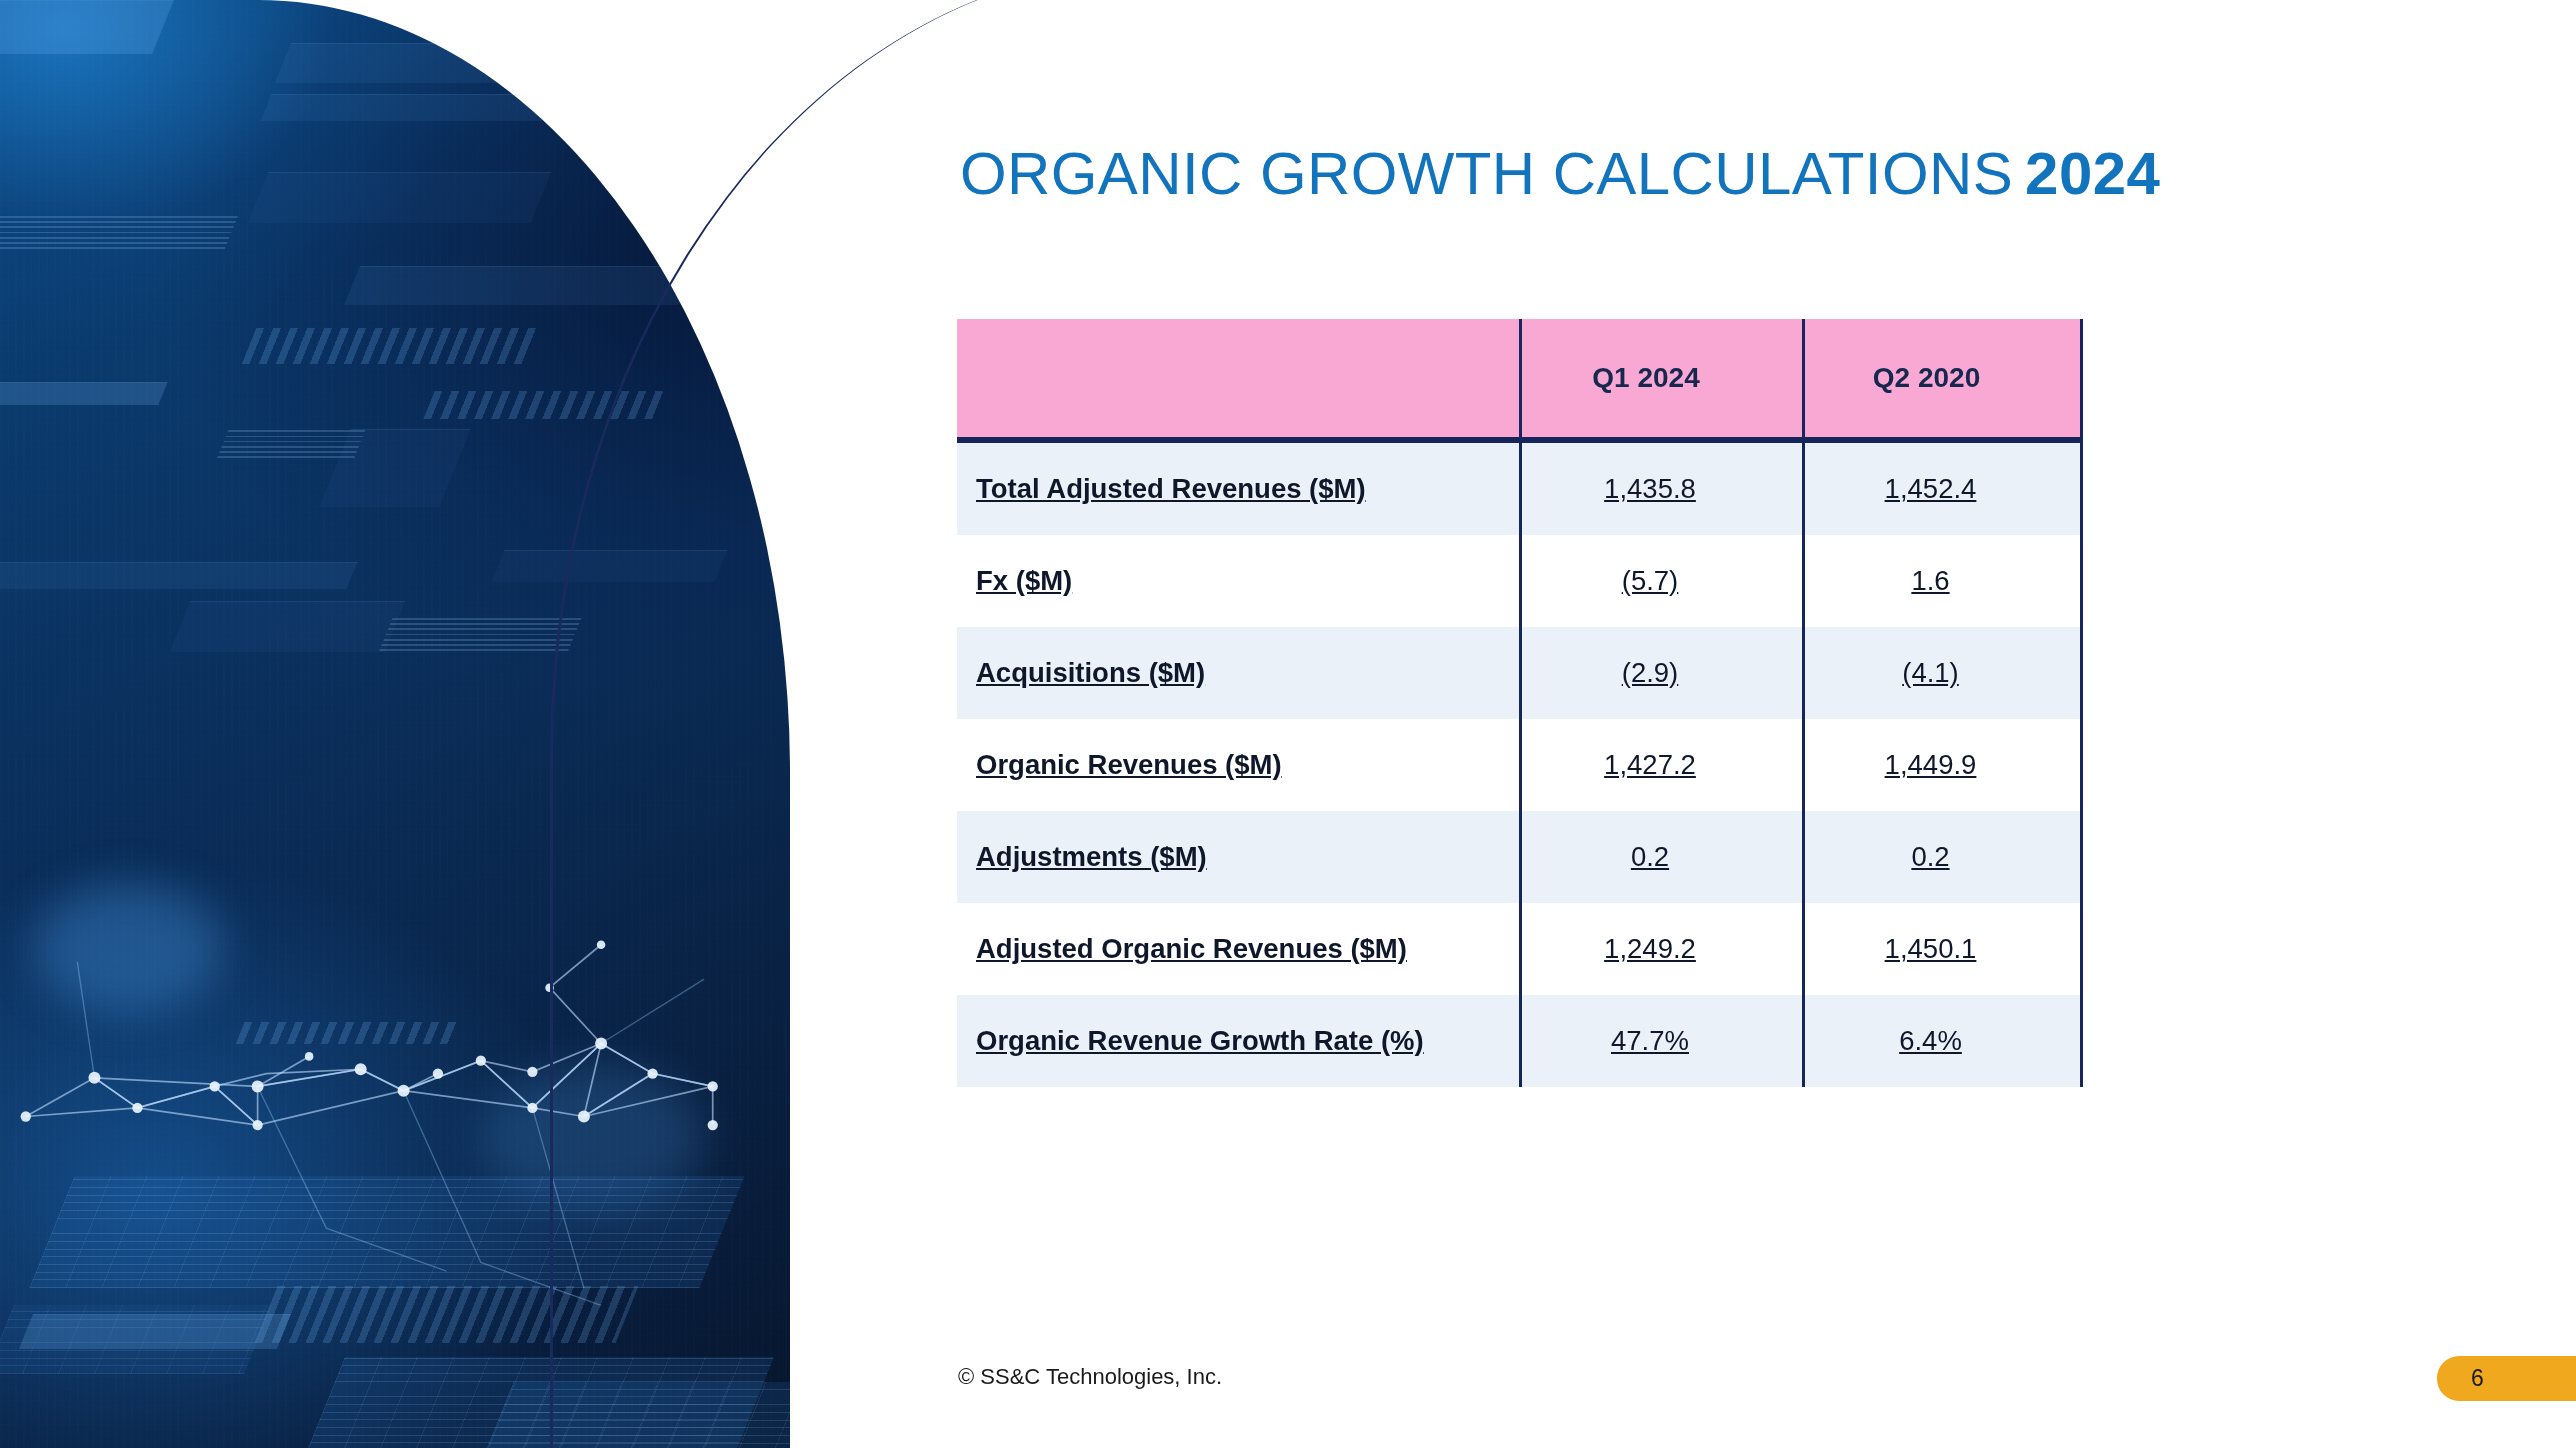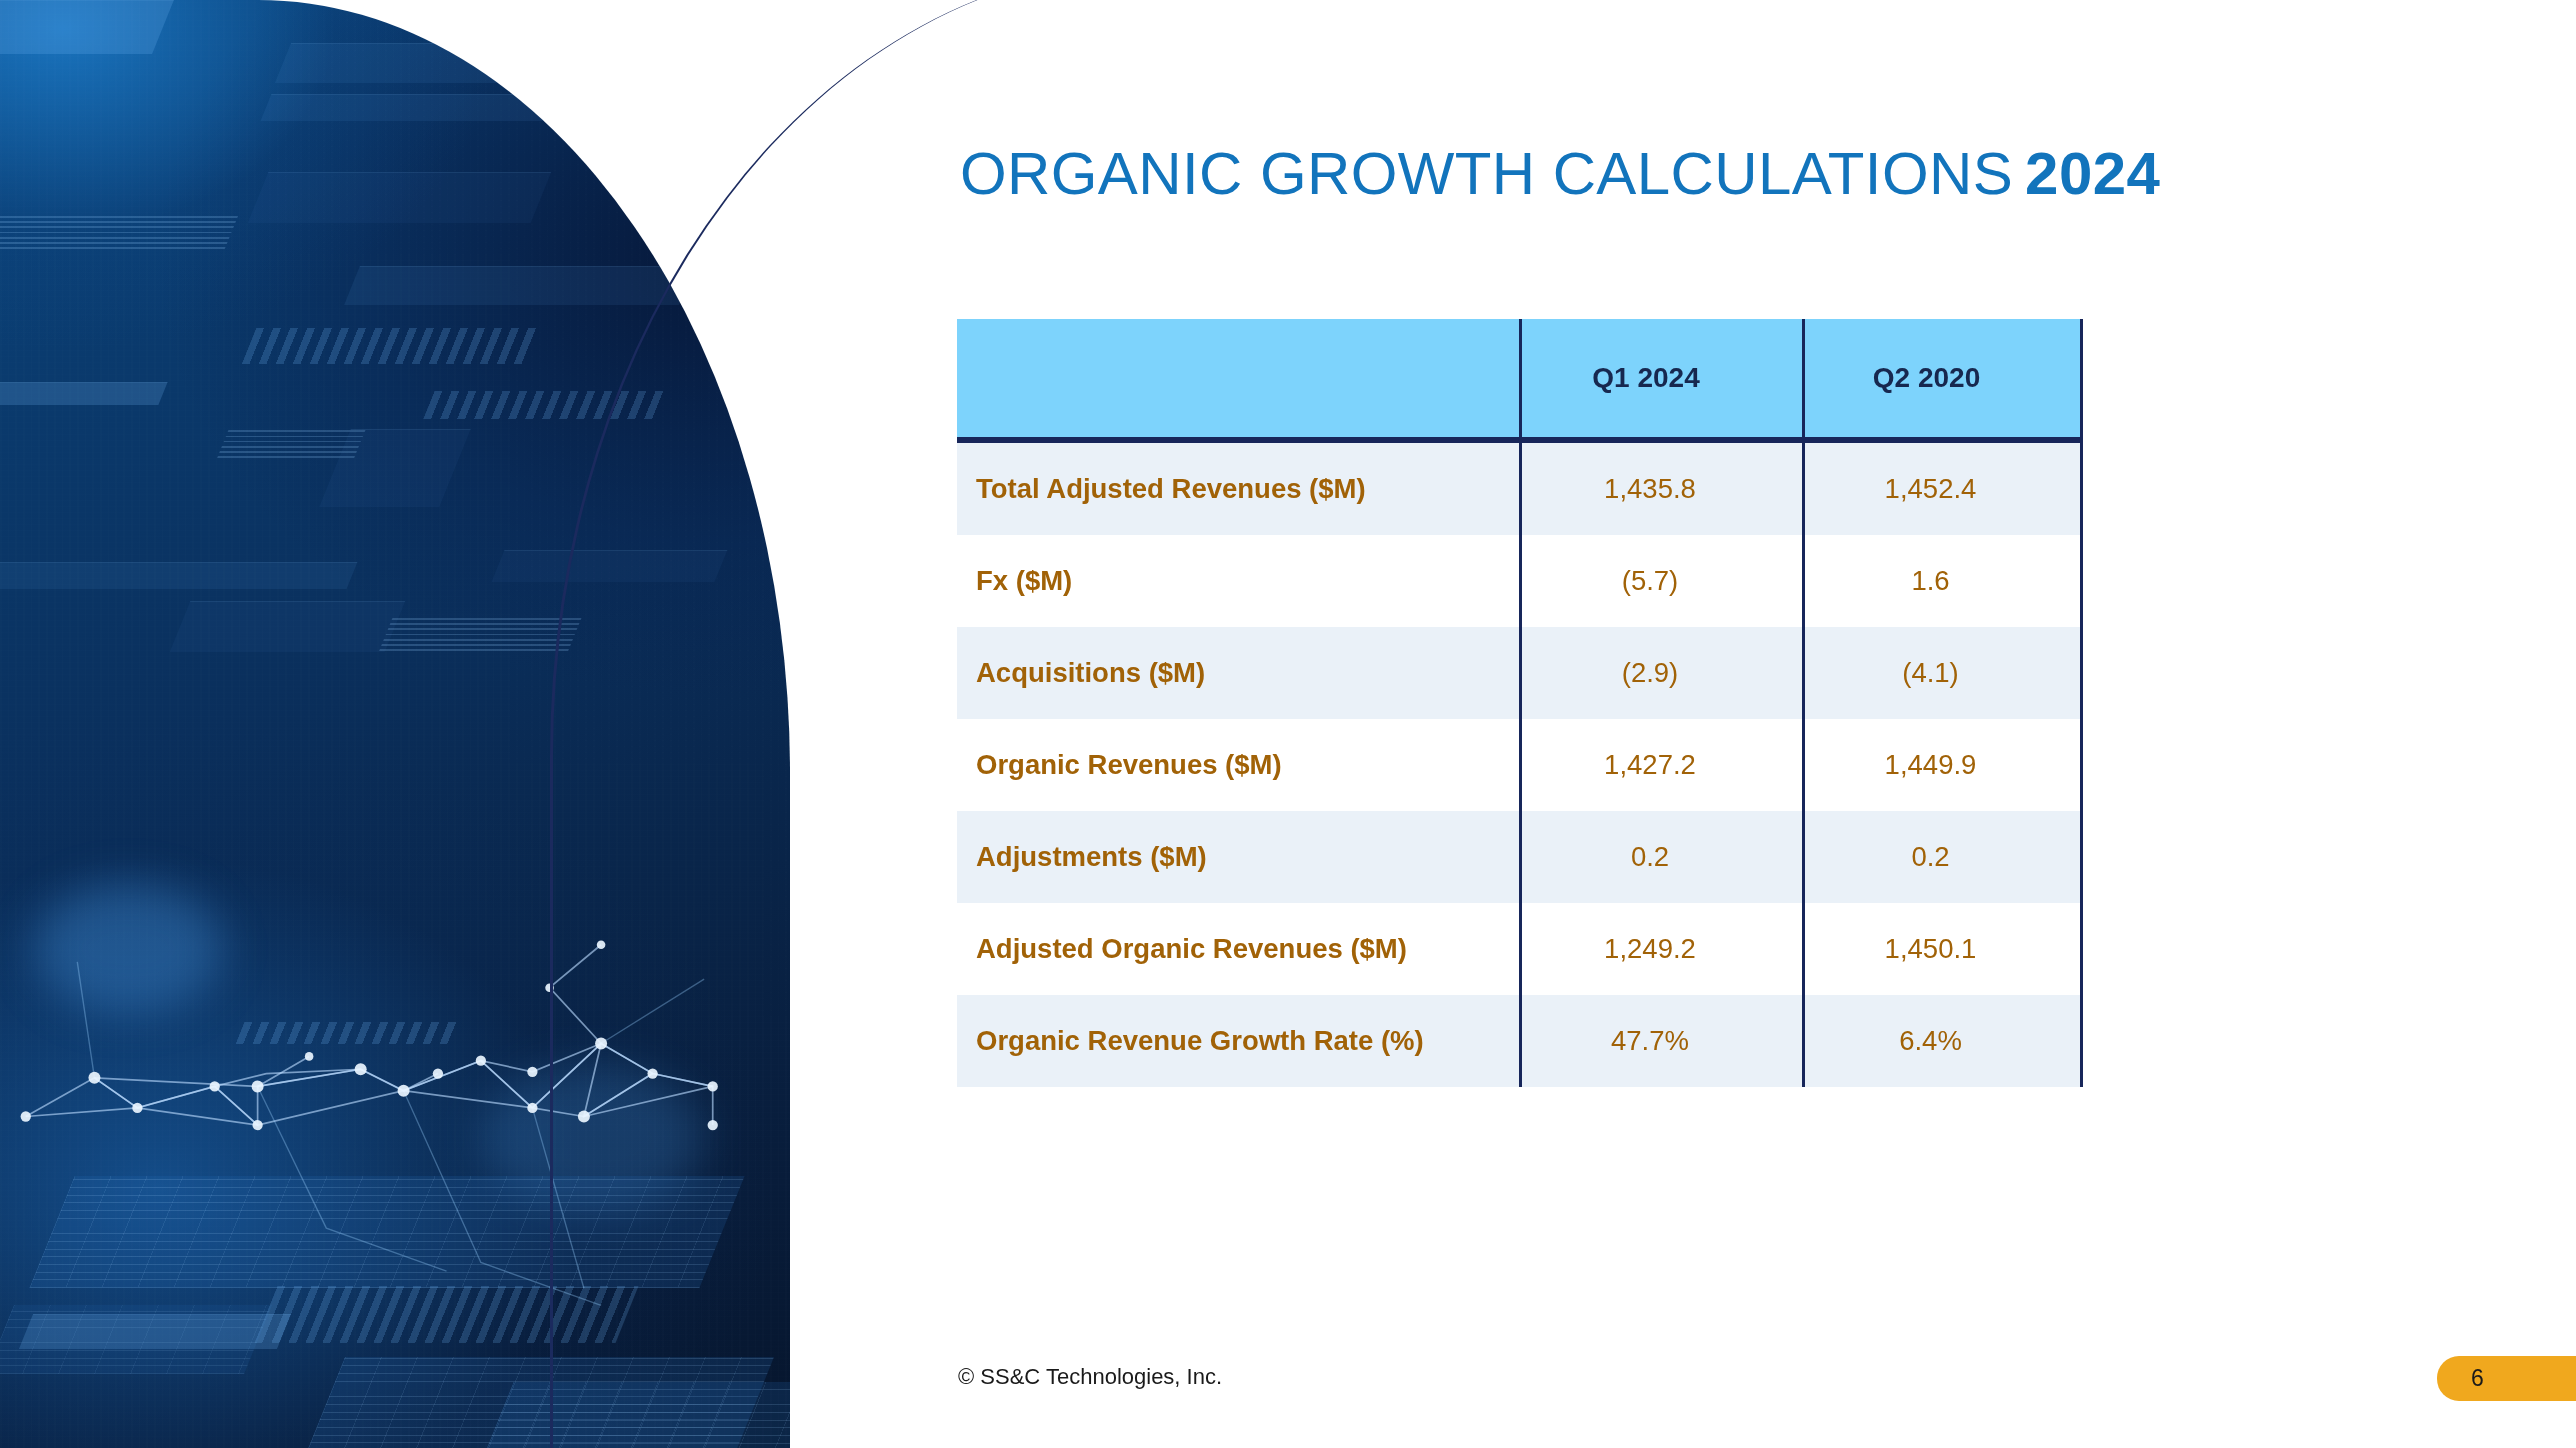--- a/index.html
+++ b/index.html
@@ -119,41 +119,42 @@
   table.fin col.c-label { width: 563px; }
   table.fin col.c-q1    { width: 283px; }
   table.fin col.c-q2    { width: 278px; }
 
   table.fin thead th {
     height: 118px;
     vertical-align: middle;
     font-size: 28px;
     font-weight: bold;
     color: #17284f;
-    background: #7dd3fc;
+    background: #f9a8d4;
     padding: 0 31px 0 0;
     border-bottom: 6.9px solid #17265a;
   }
   table.fin thead th.lbl {
     border-bottom: 6.9px solid #17265a;
   }
   table.fin thead th.num {
     text-align: center;
     border-left: 3.4px solid #17265a;
   }
   table.fin thead th.last {
     border-right: 3.4px solid #17265a;
   }
 
   table.fin tbody td {
     height: 90px;
     font-size: 27.5px;
-    color: #a16207;
+    color: #0f172a;
     vertical-align: middle;
     background: #ffffff;
+    text-decoration: underline;
   }
   table.fin tbody tr.alt td { background: #eaf1f8; }
   table.fin tbody td.lbl {
     font-weight: bold;
     padding-left: 19px;
     white-space: nowrap;
   }
   table.fin tbody td.num {
     text-align: center;
     padding-right: 24px;

